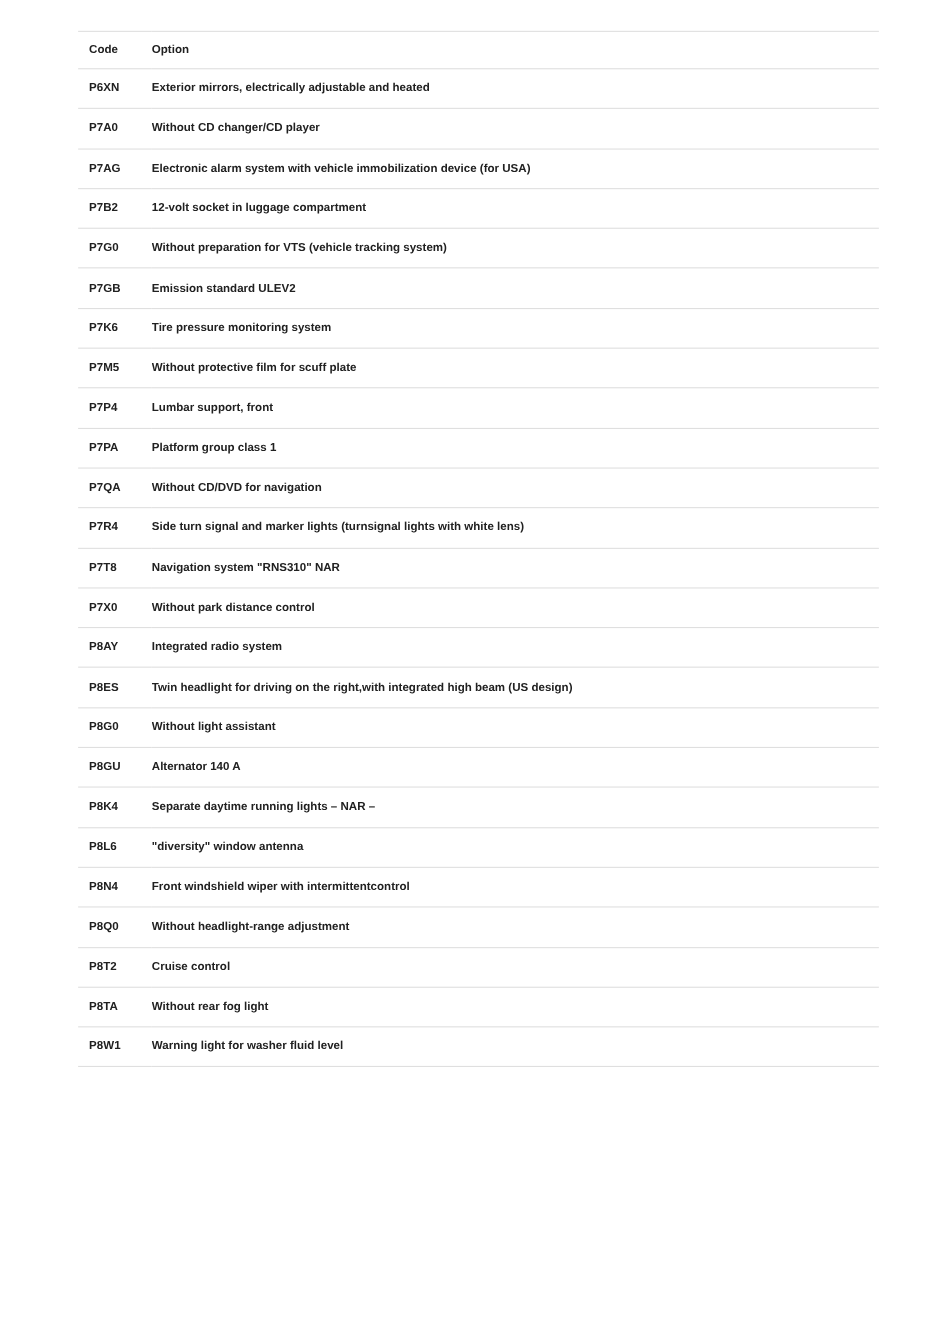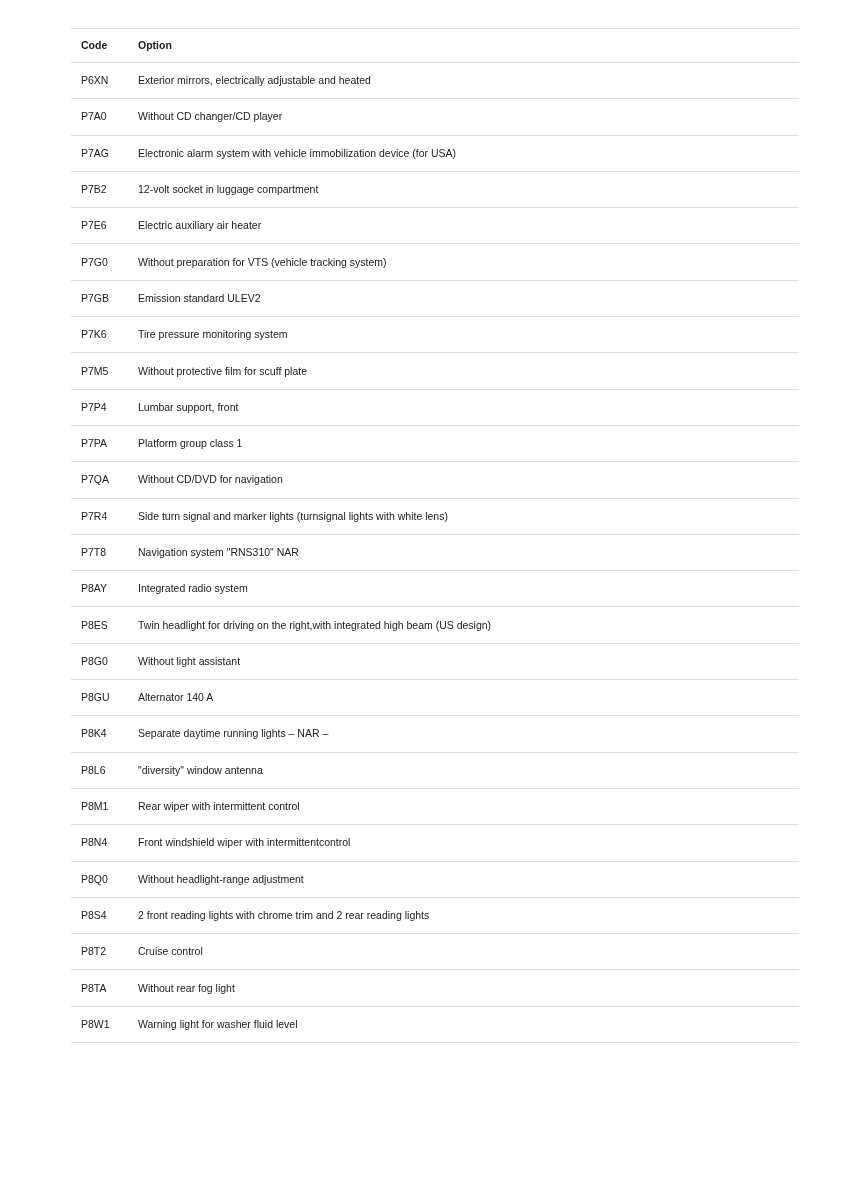--- a/index.html
+++ b/index.html
@@ -39,21 +39,21 @@
     border-bottom: 1px solid #dfdfdf;
   }
   .options-table thead th {
     border-top: 1px solid #dfdfdf;
     font-weight: bold;
     height: 33px; 
     color: #212121;
   }
   .options-table tbody td {
     height: 35.3px; 
-    font-weight: normal;
+    font-weight: bold;
   }
   .options-table th.code,
   .options-table td.code {
     width: 57px;        
     padding-left: 10px; 
   }
   .options-table th.option,
   .options-table td.option {
     padding-right: 8px;
     white-space: nowrap;
@@ -82,24 +82,20 @@
         </tr>
         <tr>
           <td class="code">P7AG</td>
           <td class="option">Electronic alarm system with vehicle immobilization device (for USA)</td>
         </tr>
         <tr>
           <td class="code">P7B2</td>
           <td class="option">12-volt socket in luggage compartment</td>
         </tr>
         <tr>
-          <td class="code">P7E6</td>
-          <td class="option">Electric auxiliary air heater</td>
-        </tr>
-        <tr>
           <td class="code">P7G0</td>
           <td class="option">Without preparation for VTS (vehicle tracking system)</td>
         </tr>
         <tr>
           <td class="code">P7GB</td>
           <td class="option">Emission standard ULEV2</td>
         </tr>
         <tr>
           <td class="code">P7K6</td>
           <td class="option">Tire pressure monitoring system</td>
@@ -122,20 +118,24 @@
         </tr>
         <tr>
           <td class="code">P7R4</td>
           <td class="option">Side turn signal and marker lights (turnsignal lights with white lens)</td>
         </tr>
         <tr>
           <td class="code">P7T8</td>
           <td class="option">Navigation system "RNS310" NAR</td>
         </tr>
         <tr>
+          <td class="code">P7X0</td>
+          <td class="option">Without park distance control</td>
+        </tr>
+        <tr>
           <td class="code">P8AY</td>
           <td class="option">Integrated radio system</td>
         </tr>
         <tr>
           <td class="code">P8ES</td>
           <td class="option">Twin headlight for driving on the right,with integrated high beam (US design)</td>
         </tr>
         <tr>
           <td class="code">P8G0</td>
           <td class="option">Without light assistant</td>
@@ -146,34 +146,26 @@
         </tr>
         <tr>
           <td class="code">P8K4</td>
           <td class="option">Separate daytime running lights – NAR –</td>
         </tr>
         <tr>
           <td class="code">P8L6</td>
           <td class="option">"diversity" window antenna</td>
         </tr>
         <tr>
-          <td class="code">P8M1</td>
-          <td class="option">Rear wiper with intermittent control</td>
-        </tr>
-        <tr>
           <td class="code">P8N4</td>
           <td class="option">Front windshield wiper with intermittentcontrol</td>
         </tr>
         <tr>
           <td class="code">P8Q0</td>
           <td class="option">Without headlight-range adjustment</td>
-        </tr>
-        <tr>
-          <td class="code">P8S4</td>
-          <td class="option">2 front reading lights with chrome trim and 2 rear reading lights</td>
         </tr>
         <tr>
           <td class="code">P8T2</td>
           <td class="option">Cruise control</td>
         </tr>
         <tr>
           <td class="code">P8TA</td>
           <td class="option">Without rear fog light</td>
         </tr>
         <tr>

